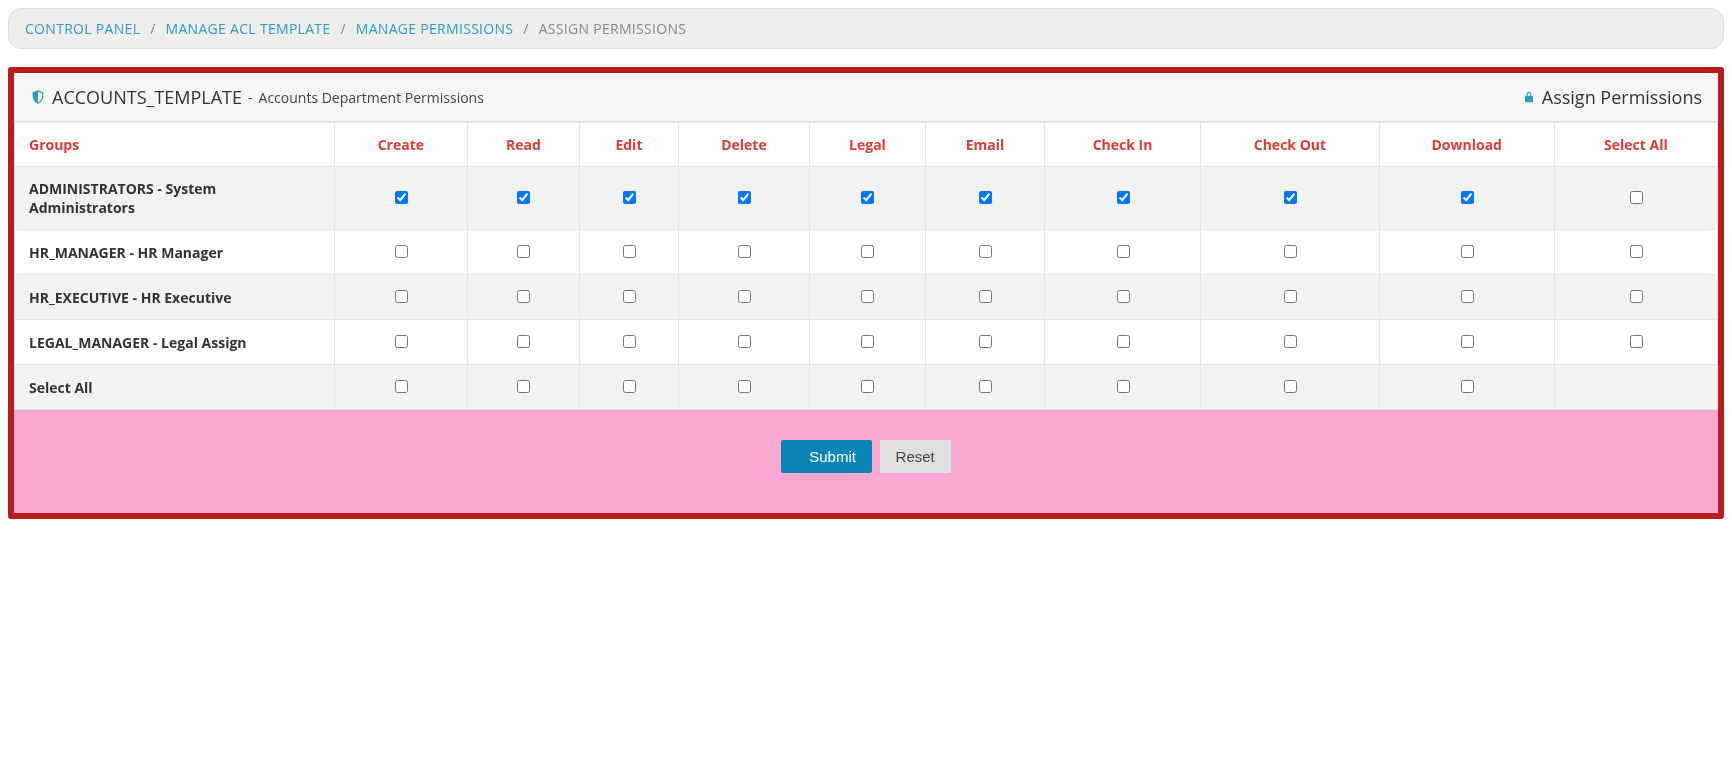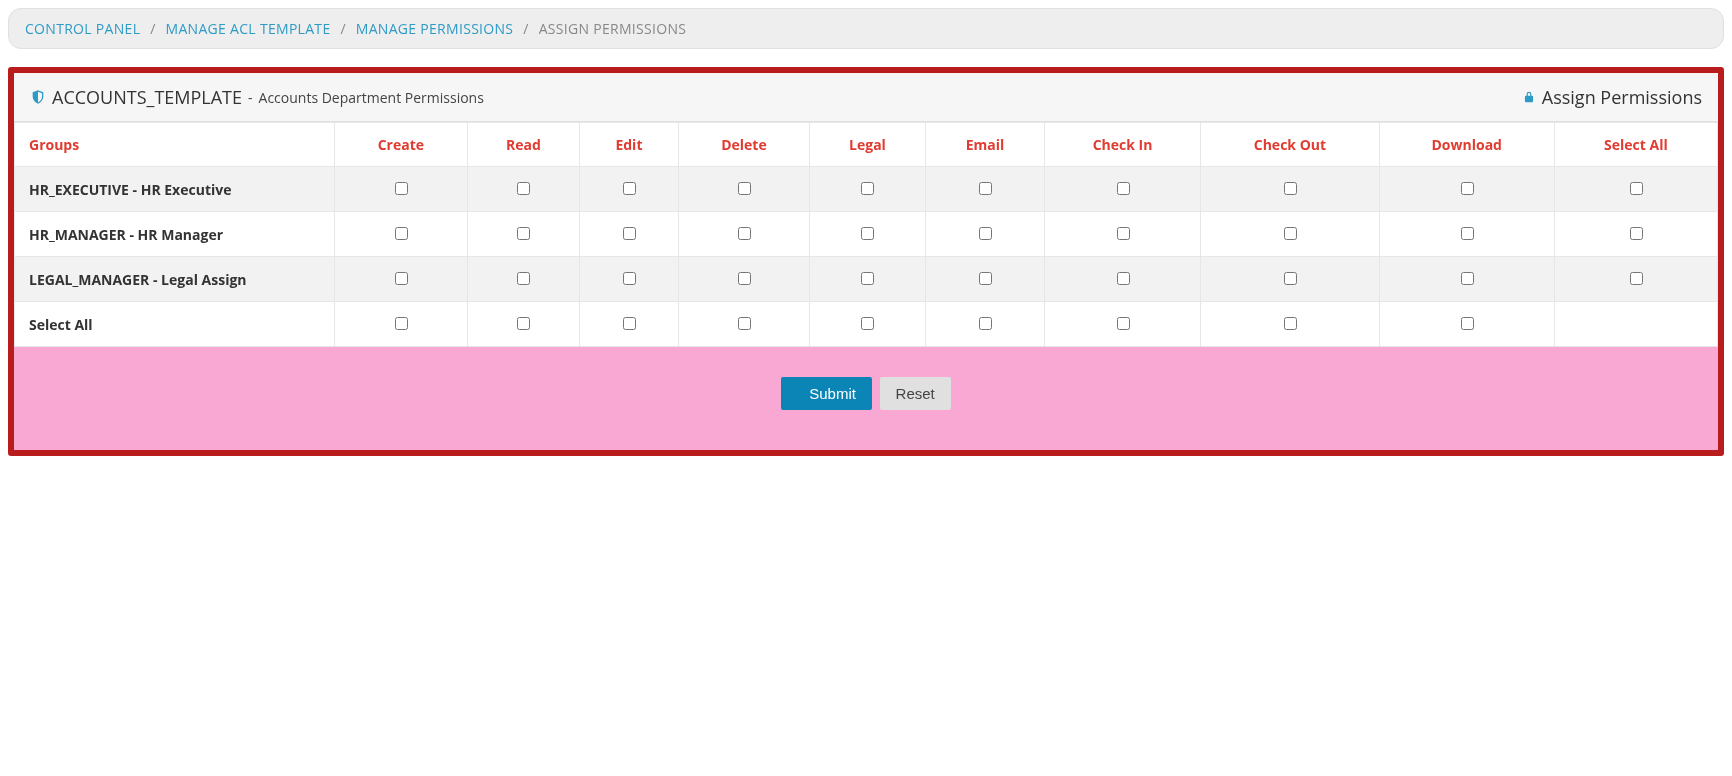--- a/index.html
+++ b/index.html
@@ -187,34 +187,47 @@
             <th>Legal</th>
             <th>Email</th>
             <th>Check In</th>
             <th>Check Out</th>
             <th>Download</th>
             <th>Select All</th>
           </tr>
       </thead>
       <tbody id="perm-body">
           <tr>
+            <td>ADMINISTRATORS - System Administrators</td>
+            <td><input type="checkbox" checked="" style=""></td>
+            <td><input type="checkbox" checked="" style=""></td>
+            <td><input type="checkbox" checked="" style=""></td>
+            <td><input type="checkbox" checked="" style=""></td>
+            <td><input type="checkbox" checked="" style=""></td>
+            <td><input type="checkbox" checked="" style=""></td>
+            <td><input type="checkbox" checked="" style=""></td>
+            <td><input type="checkbox" checked="" style=""></td>
+            <td><input type="checkbox" checked="" style=""></td>
+            <td><input type="checkbox" style=""></td>
+          </tr>
+          <tr>
+            <td>HR_MANAGER - HR Manager</td>
+            <td><input type="checkbox" style=""></td>
+            <td><input type="checkbox" style=""></td>
+            <td><input type="checkbox" style=""></td>
+            <td><input type="checkbox" style=""></td>
+            <td><input type="checkbox" style=""></td>
+            <td><input type="checkbox" style=""></td>
+            <td><input type="checkbox" style=""></td>
+            <td><input type="checkbox" style=""></td>
+            <td><input type="checkbox" style=""></td>
+            <td><input type="checkbox" style=""></td>
+          </tr>
+          <tr>
             <td>HR_EXECUTIVE - HR Executive</td>
-            <td><input type="checkbox" style=""></td>
-            <td><input type="checkbox" style=""></td>
-            <td><input type="checkbox" style=""></td>
-            <td><input type="checkbox" style=""></td>
-            <td><input type="checkbox" style=""></td>
-            <td><input type="checkbox" style=""></td>
-            <td><input type="checkbox" style=""></td>
-            <td><input type="checkbox" style=""></td>
-            <td><input type="checkbox" style=""></td>
-            <td><input type="checkbox" style=""></td>
-          </tr>
-          <tr>
-            <td>HR_MANAGER - HR Manager</td>
             <td><input type="checkbox" style=""></td>
             <td><input type="checkbox" style=""></td>
             <td><input type="checkbox" style=""></td>
             <td><input type="checkbox" style=""></td>
             <td><input type="checkbox" style=""></td>
             <td><input type="checkbox" style=""></td>
             <td><input type="checkbox" style=""></td>
             <td><input type="checkbox" style=""></td>
             <td><input type="checkbox" style=""></td>
             <td><input type="checkbox" style=""></td>

